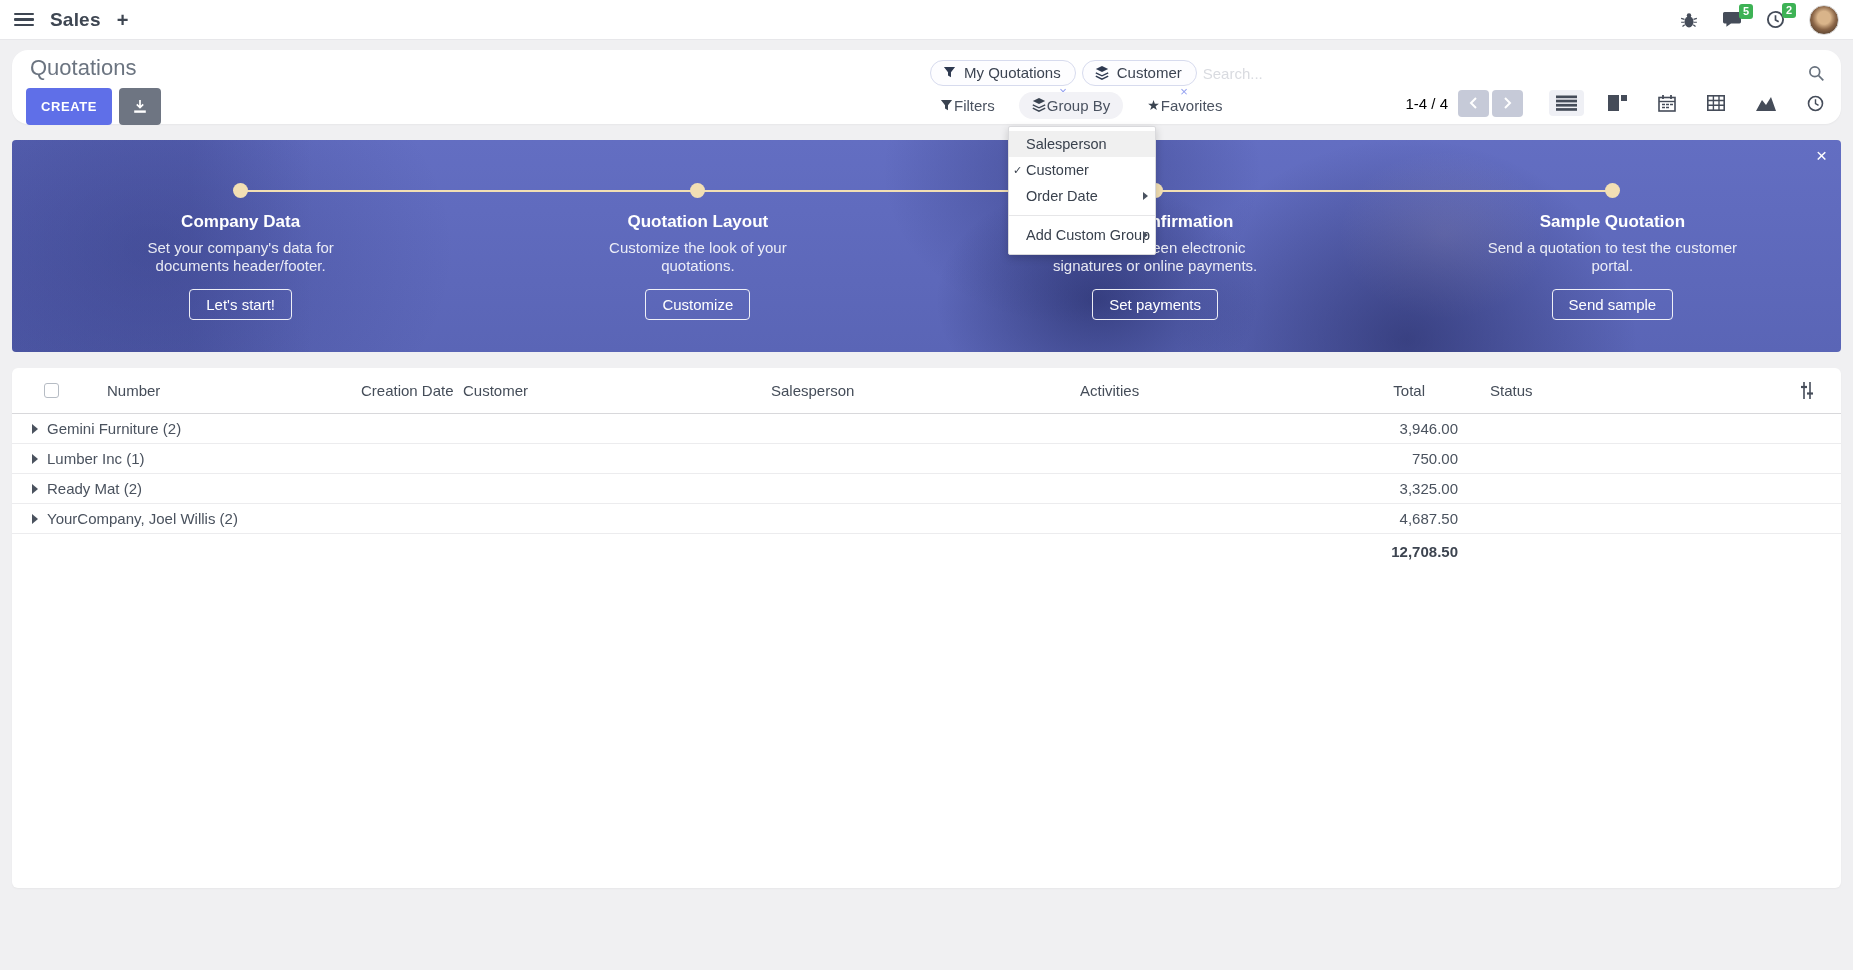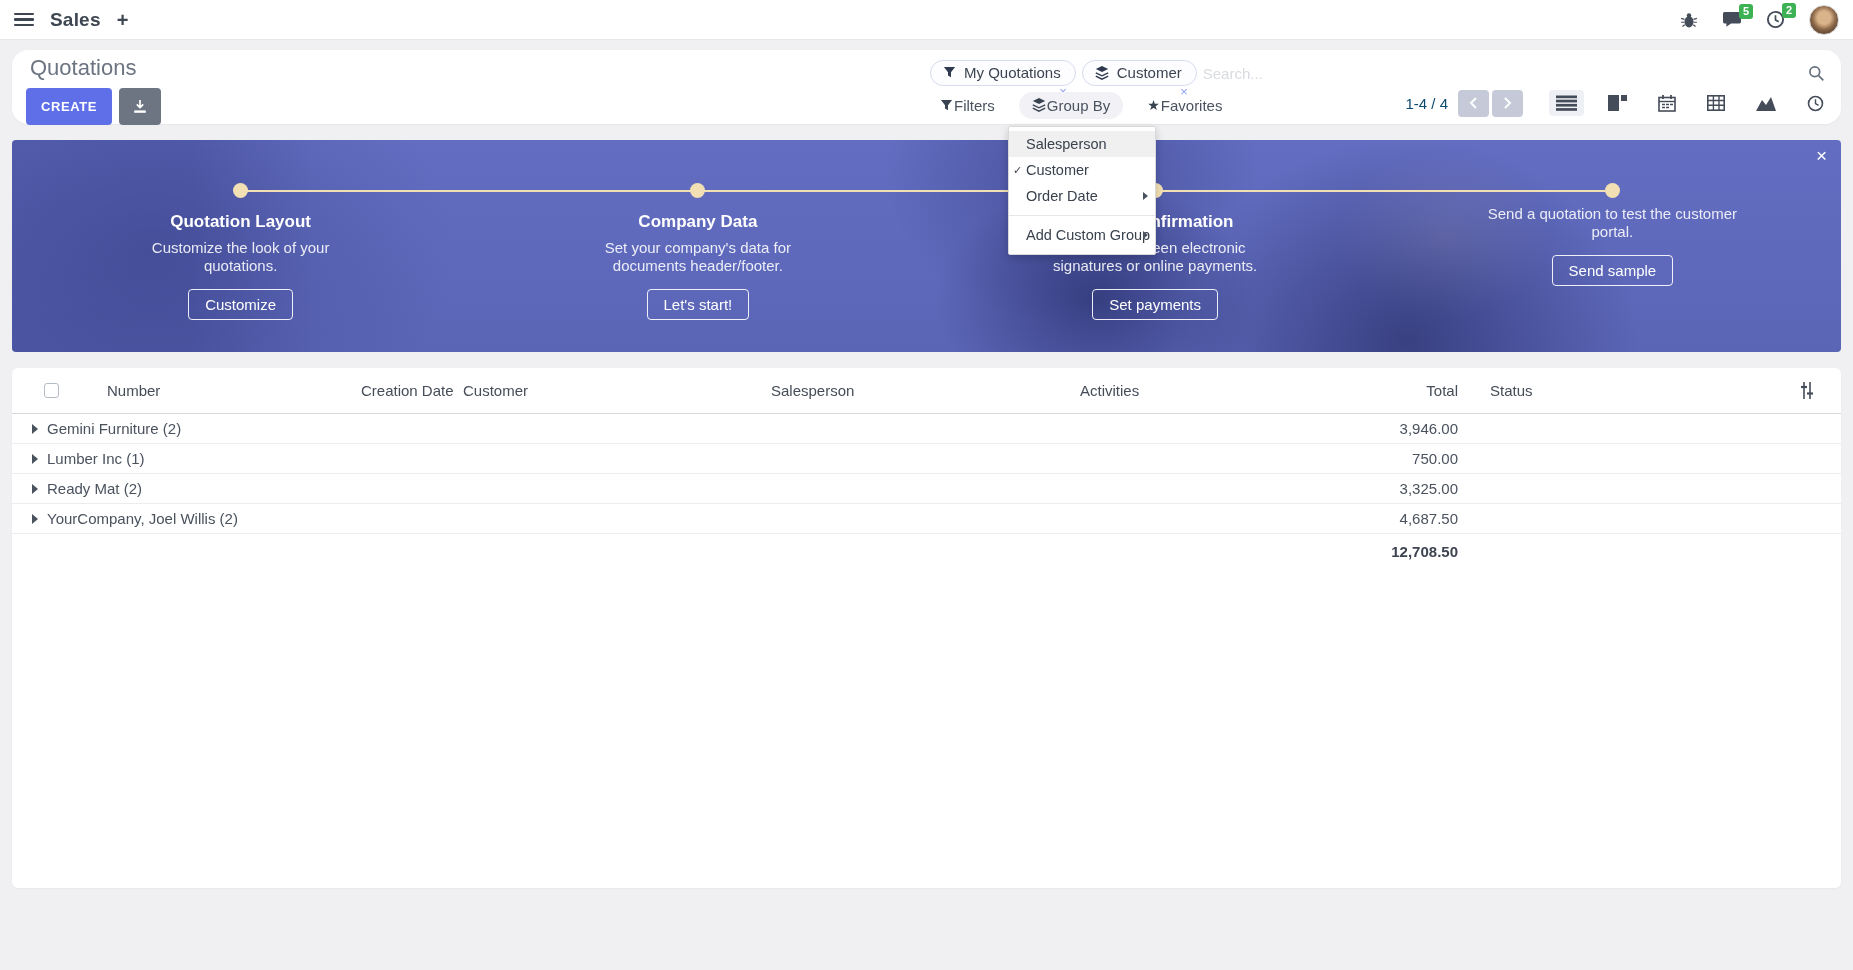--- a/index.html
+++ b/index.html
@@ -78,21 +78,21 @@
     display:flex; align-items:center; gap:24px; font-size:15px; color:#4a5260;
   }
   .frow-btn { display:flex; align-items:center; gap:1px; cursor:pointer; white-space:nowrap; }
   .frow-btn.open { background:#f2f2f6; border-radius:15px; padding:5px 13px; }
   .star-glyph { font-size:14px; color:#3a4350; line-height:1; }
   
   .right-controls {
     position:absolute; right:10px; top:36px; height:34px;
     display:flex; align-items:center;
   }
-  .pager-text { font-size:15px; color:#0c4a6e; margin-right:10px; white-space:nowrap; }
+  .pager-text { font-size:15px; color:#000000; margin-right:10px; white-space:nowrap; }
   .pager-btn {
     width:31px; height:27px; background:#c6cad8; border:none; border-radius:4px;
     display:flex; align-items:center; justify-content:center; cursor:pointer;
   }
   .pager-btn + .pager-btn { margin-left:3px; }
   .view-switcher { display:flex; align-items:center; gap:17px; margin-left:26px; }
   .vs-btn { padding:5px 7px; border-radius:4px; cursor:pointer; display:flex; align-items:center; }
   .vs-btn.active { background:#eff0f5; }
   
   .dropdown {
@@ -155,21 +155,21 @@
   .th { position:absolute; top:14px; white-space:nowrap; cursor:pointer; }
   .checkbox {
     position:absolute; left:32px; top:15px; width:15px; height:15px;
     border:1px solid #b6bcc4; border-radius:3px; background:#fff; cursor:pointer;
   }
   .th-number { left:95px; }
   .th-creation { left:349px; }
   .th-customer { left:451px; }
   .th-sales { left:759px; }
   .th-activities { left:1068px; }
-  .th-total { left:1296px; width:150px; text-align:right; }
+  .th-total { left:1263px; width:150px; text-align:right; }
   .th-status { left:1478px; }
   .th-adjust { position:absolute; right:26px; top:14px; cursor:pointer; }
   .group-row {
     position:relative; height:30px; border-bottom:1px solid #ececee;
     font-size:15px; color:#4a525e; cursor:pointer;
   }
   .g-caret {
     position:absolute; left:20px; top:10px; width:0; height:0;
     border-left:6px solid #4a525e; border-top:5px solid transparent; border-bottom:5px solid transparent;
   }
@@ -353,38 +353,39 @@
     <span>Add Custom Group</span>
     <span class="dd-caret"></span>
   </div>
 </div>
 
 <div class="banner">
   <div class="banner-close">×</div>
   <div class="steps">
     <div class="step">
       <div class="step-dot"></div>
+      <div class="step-title">Company Data</div>
+      <div class="step-desc">Set your company's data for documents header/footer.</div>
+      <button class="step-btn">Let's start!</button>
+    </div>
+    <div class="step">
+      <div class="step-dot"></div>
       <div class="step-title">Quotation Layout</div>
       <div class="step-desc">Customize the look of your quotations.</div>
       <button class="step-btn">Customize</button>
-    </div>
-    <div class="step">
-      <div class="step-dot"></div>
-      <div class="step-title">Company Data</div>
-      <div class="step-desc">Set your company's data for documents header/footer.</div>
-      <button class="step-btn">Let's start!</button>
     </div>
     <div class="step">
       <div class="step-dot"></div>
       <div class="step-title">Order Confirmation</div>
       <div class="step-desc">Choose between electronic signatures or online payments.</div>
       <button class="step-btn">Set payments</button>
     </div>
     <div class="step">
       <div class="step-dot"></div>
+      <div class="step-title">Sample Quotation</div>
       <div class="step-desc">Send a quotation to test the customer portal.</div>
       <button class="step-btn">Send sample</button>
     </div>
   </div>
 </div>
 
 <div class="table-card">
   <div class="thead">
     <div class="checkbox"></div>
     <div class="th th-number">Number</div>

